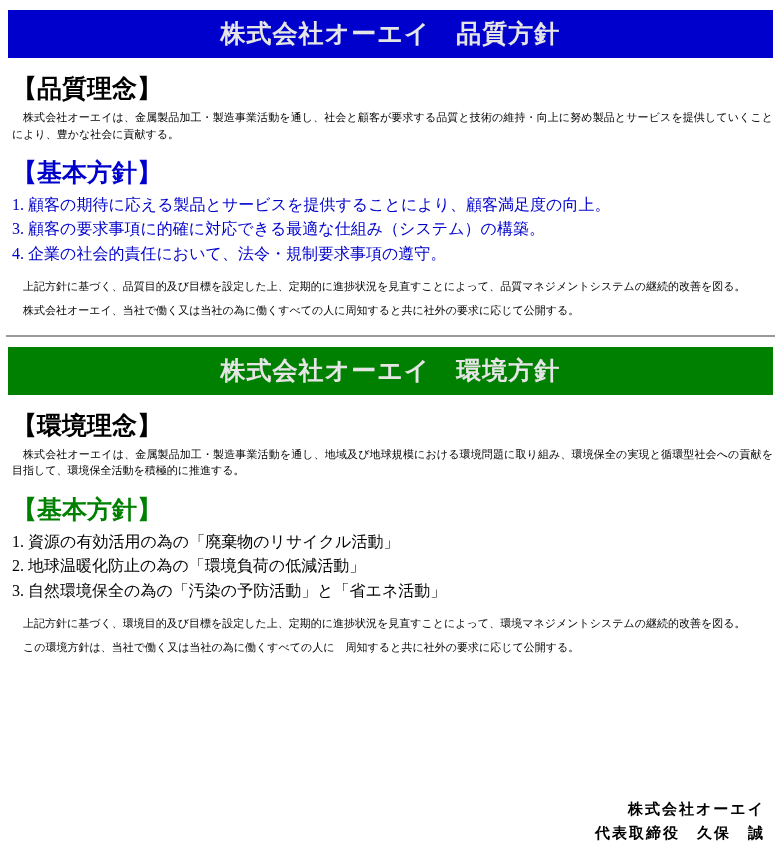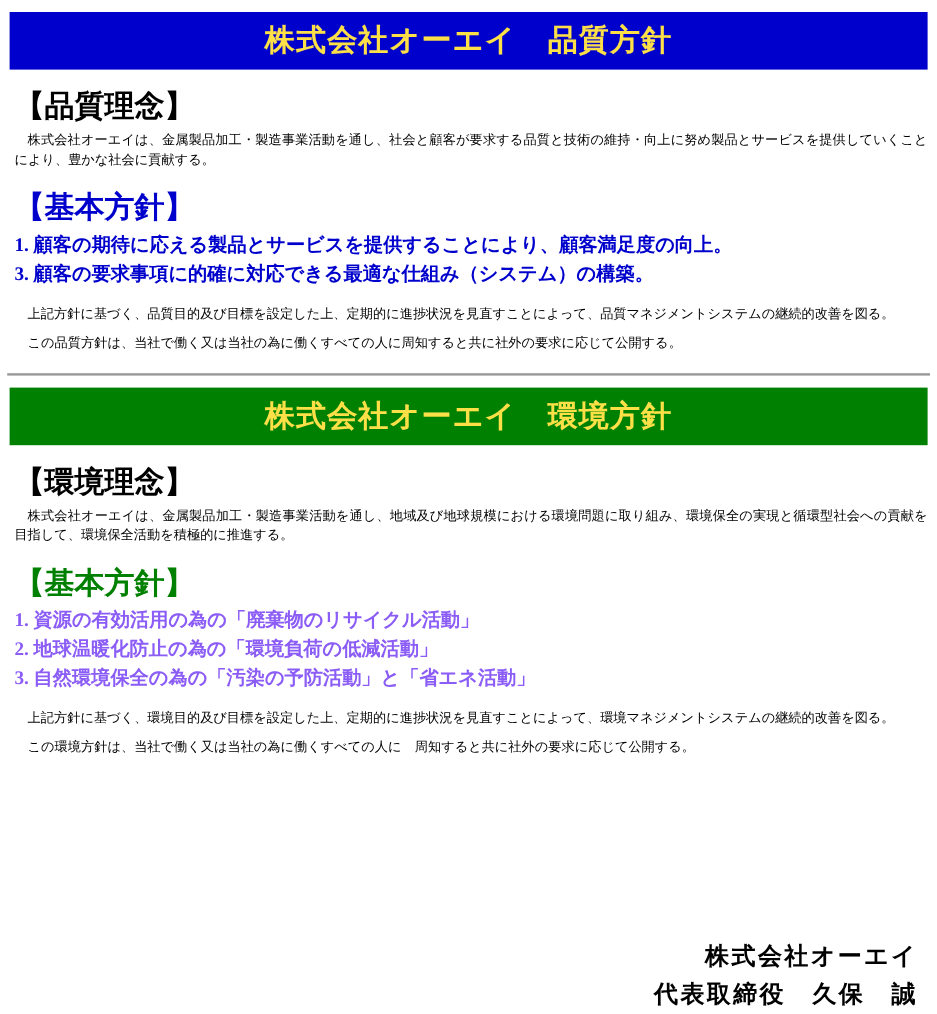--- a/index.html
+++ b/index.html
@@ -24,21 +24,21 @@
   .section {
     padding: 0 8px;
     box-sizing: border-box;
   }
   .banner {
     margin: 10px 8px 0 8px;
     padding: 7px 0 8px 0;
     text-align: center;
     font-size: 25px;
     font-weight: bold;
-    color: #fde047;
+    color: #e5e5e5;
     letter-spacing: 1px;
     font-family: "Liberation Serif", "DejaVu Serif", serif;
   }
   .banner.quality {
     background: #0000cc;
   }
   .banner.environment {
     background: #008000;
   }
   .heading {
@@ -63,67 +63,68 @@
     text-indent: 1em;
   }
   .policy-list {
     list-style: none;
     margin: 0 0 2px 4px;
     padding: 0;
   }
   .policy-list li {
     font-size: 16px;
     line-height: 1.52;
-    font-weight: bold;
+    font-weight: normal;
   }
   .policy-list.blue li {
     color: #0000cc;
   }
   .policy-list.green li {
-    color: #8b5cf6;
+    color: #000000;
   }
   .divider {
     border: none;
     border-top: 2px solid #999999;
     margin: 16px 6px 0 6px;
   }
   .spacer-sm { height: 10px; }
   .spacer-xs { height: 6px; }
   .signature {
     position: absolute;
     right: 16px;
     bottom: 10px;
     text-align: right;
-    font-size: 20px;
+    font-size: 15px;
     font-weight: bold;
     line-height: 1.6;
     letter-spacing: 2px;
   }
 </style>
 </head>
 <body>
 
 <div class="page">
 
   <div class="banner quality">株式会社オーエイ　品質方針</div>
 
   <div class="section">
     <div class="heading">【品質理念】</div>
     <p class="body-text indent">株式会社オーエイは、金属製品加工・製造事業活動を通し、社会と顧客が要求する品質と技術の維持・向上に努め製品とサービスを提供していくことにより、豊かな社会に貢献する。</p>
 
     <div class="heading blue">【基本方針】</div>
     <ul class="policy-list blue">
       <li>1. 顧客の期待に応える製品とサービスを提供することにより、顧客満足度の向上。</li>
       <li>3. 顧客の要求事項に的確に対応できる最適な仕組み（システム）の構築。</li>
+      <li>4. 企業の社会的責任において、法令・規制要求事項の遵守。</li>
     </ul>
 
     <div class="spacer-sm"></div>
     <p class="body-text indent">上記方針に基づく、品質目的及び目標を設定した上、定期的に進捗状況を見直すことによって、品質マネジメントシステムの継続的改善を図る。</p>
     <div class="spacer-xs"></div>
-    <p class="body-text indent">この品質方針は、当社で働く又は当社の為に働くすべての人に周知すると共に社外の要求に応じて公開する。</p>
+    <p class="body-text indent">株式会社オーエイ、当社で働く又は当社の為に働くすべての人に周知すると共に社外の要求に応じて公開する。</p>
   </div>
 
   <hr class="divider">
 
   <div class="banner environment">株式会社オーエイ　環境方針</div>
 
   <div class="section">
     <div class="heading">【環境理念】</div>
     <p class="body-text indent">株式会社オーエイは、金属製品加工・製造事業活動を通し、地域及び地球規模における環境問題に取り組み、環境保全の実現と循環型社会への貢献を目指して、環境保全活動を積極的に推進する。</p>
 

